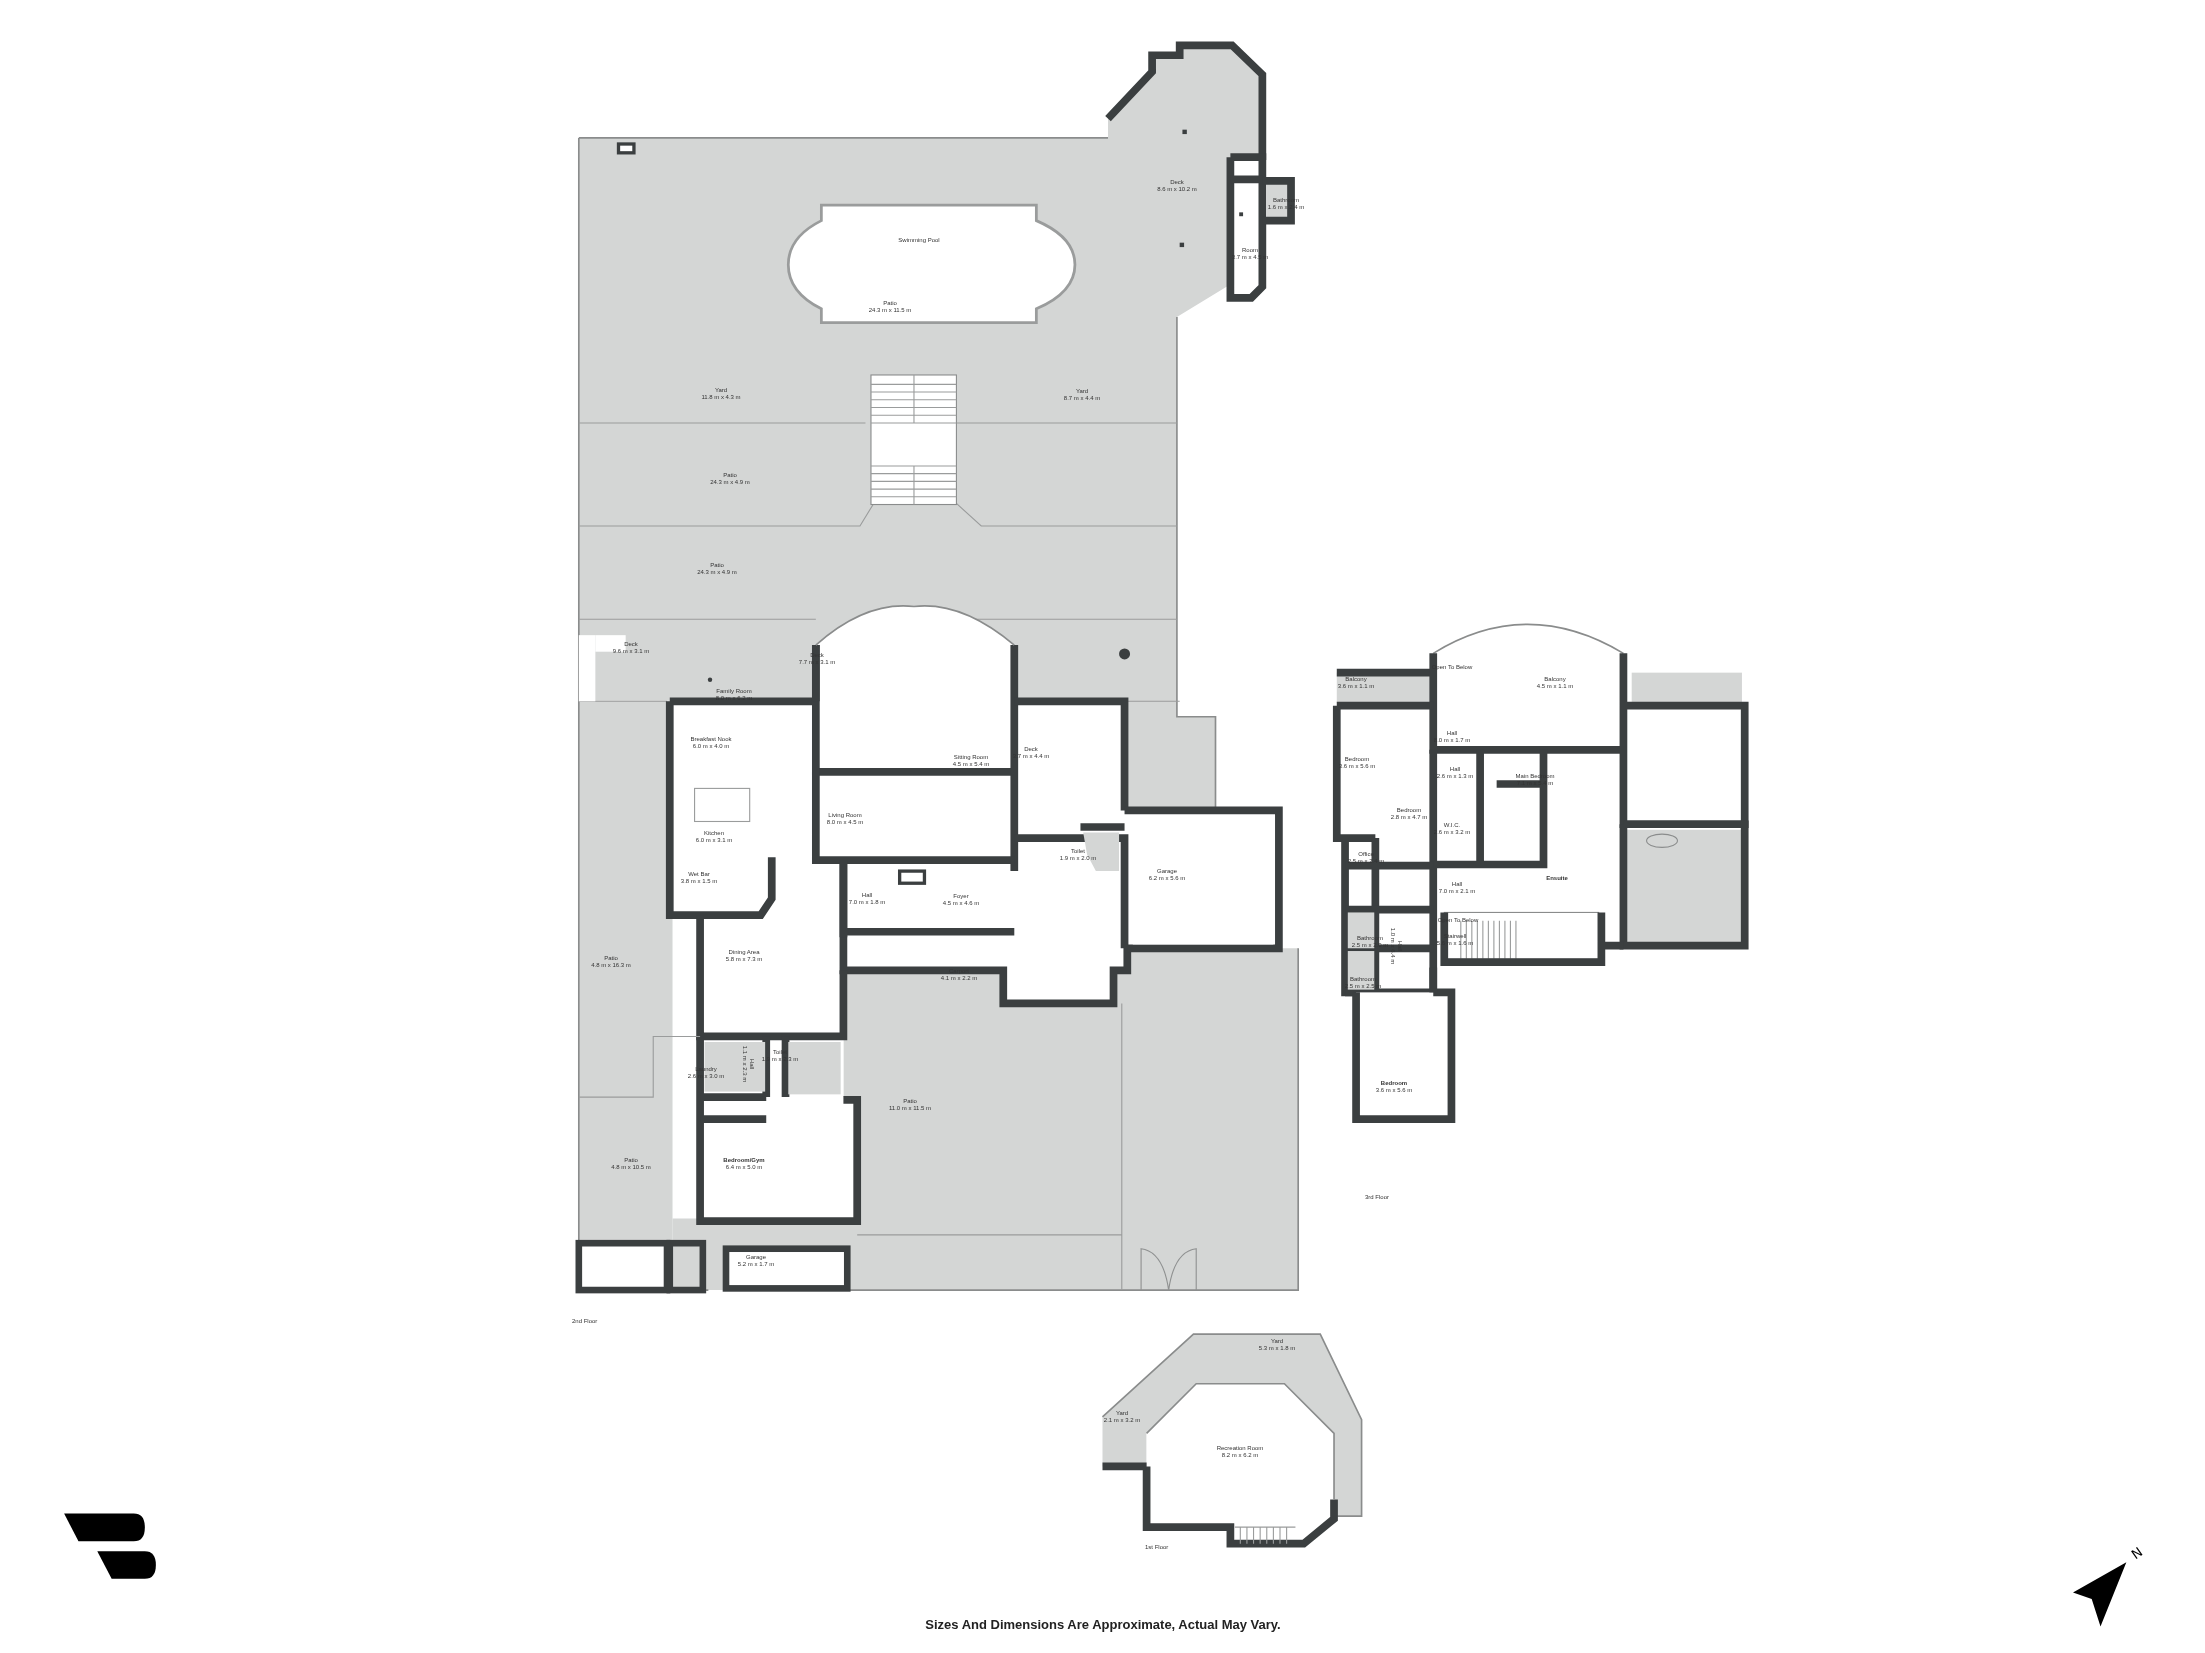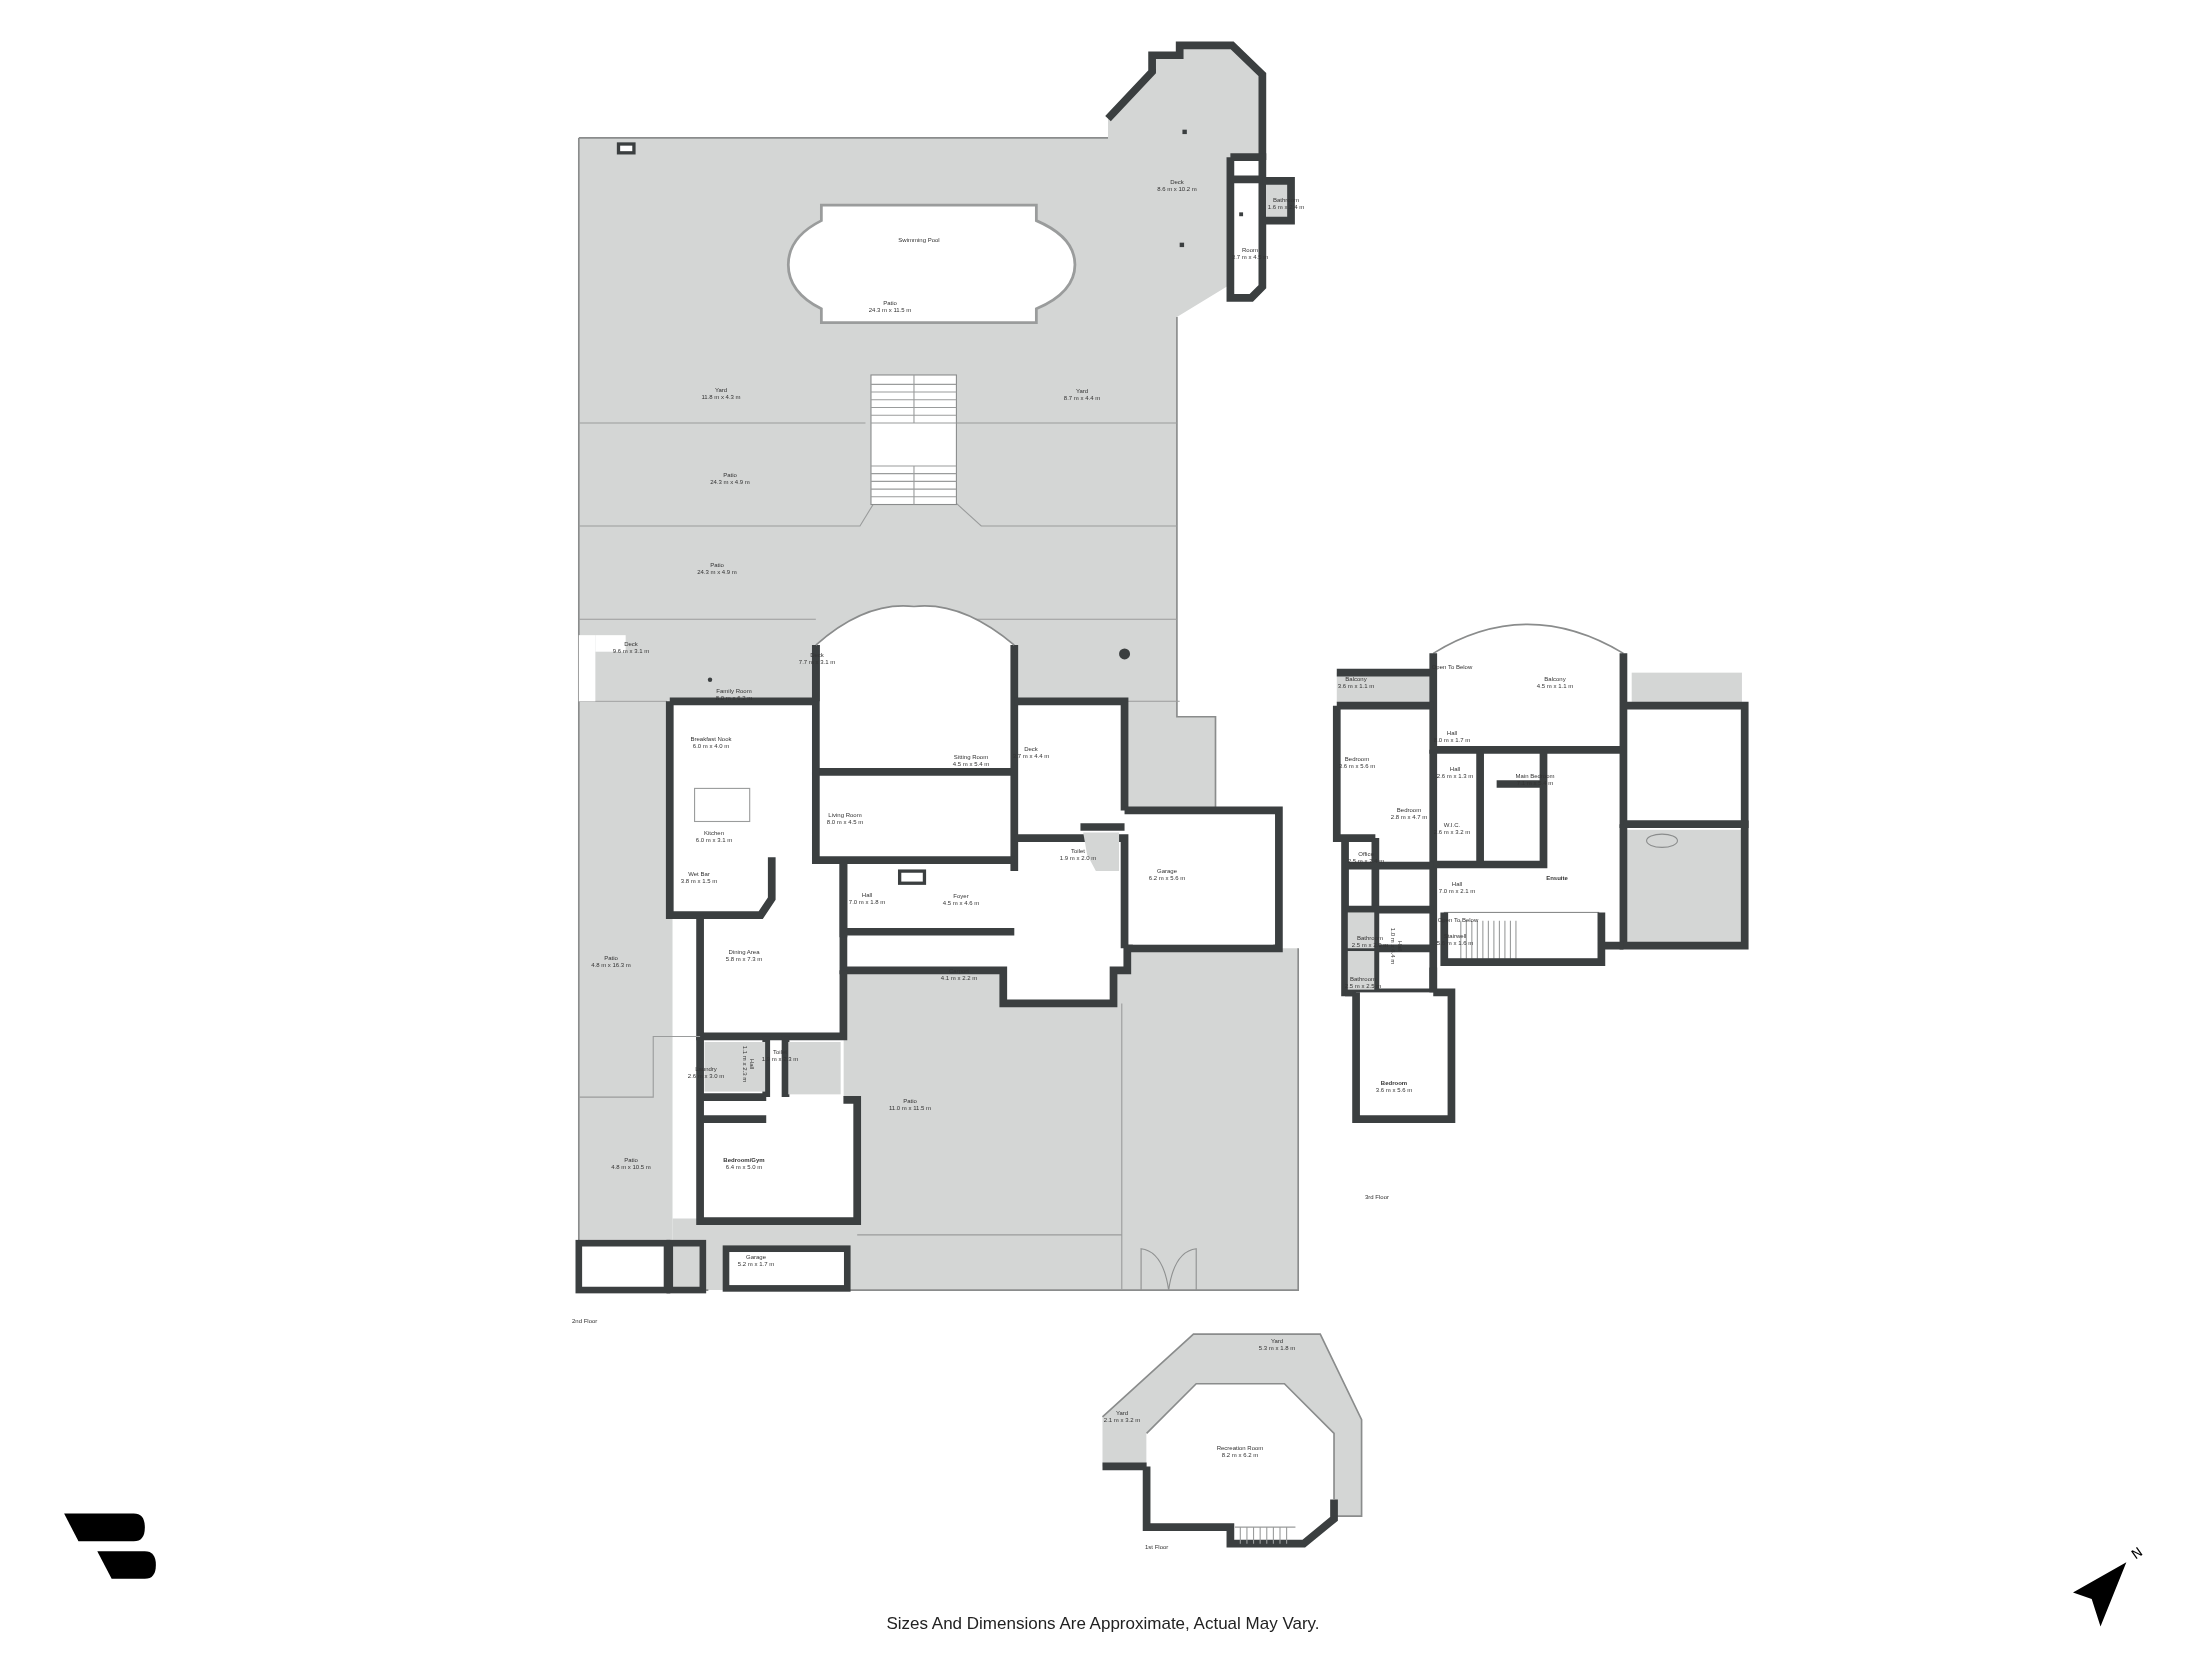--- a/index.html
+++ b/index.html
@@ -13,21 +13,21 @@
   .fine { fill:none; stroke:#9a9c9c; stroke-width:2; }
   .door { fill:none; stroke:#8f9191; stroke-width:2; }
   .dark { fill:#3b3f40; }
   .lbl { position:absolute; transform:translate(-50%,-50%); text-align:center;
          color:#333; font-size:6px; line-height:7.2px; white-space:nowrap; }
   .lbl .n { display:block; }
   .lbl .d { display:block; }
   .lbl.bold .n { font-weight:bold; }
   .floor { position:absolute; font-size:6px; color:#333; }
   #disclaimer { position:absolute; left:1103px; top:1624px; transform:translate(-50%,-50%);
-        font-size:17px; color:#222; white-space:nowrap; }
+        font-size:13px; color:#222; white-space:nowrap;font-weight:bold; }
   #brand { position:absolute; left:63px; top:1508px; width:94px; height:72px; }
   #compass { position:absolute; left:2073px; top:1544px; width:110px; height:99px; }
 </style>
 </head>
 <body>
 
 <svg id="plan" viewBox="0 0 4000 3000" xmlns="http://www.w3.org/2000/svg">
 
   <g>
 

